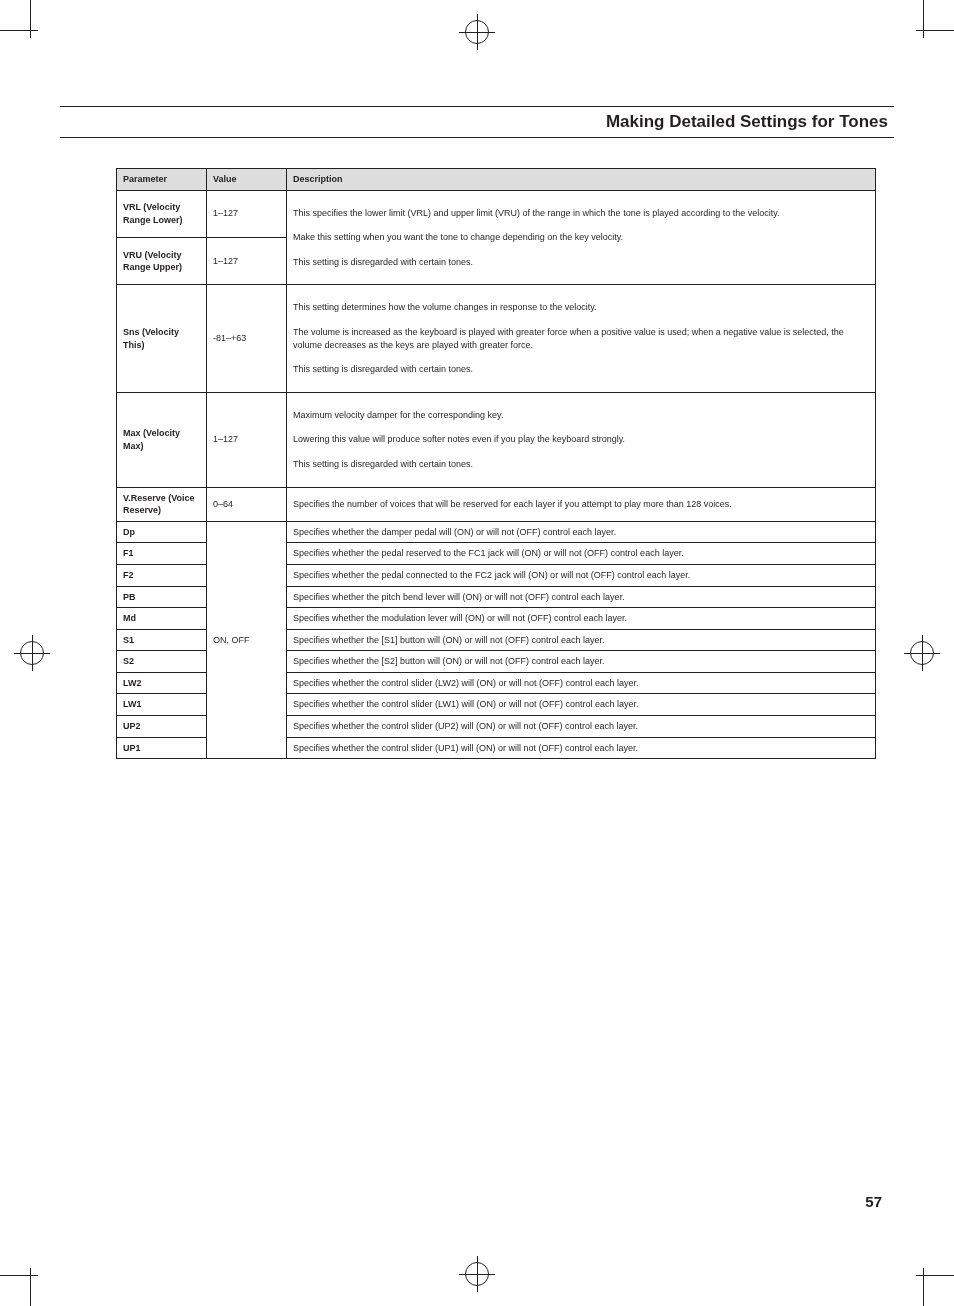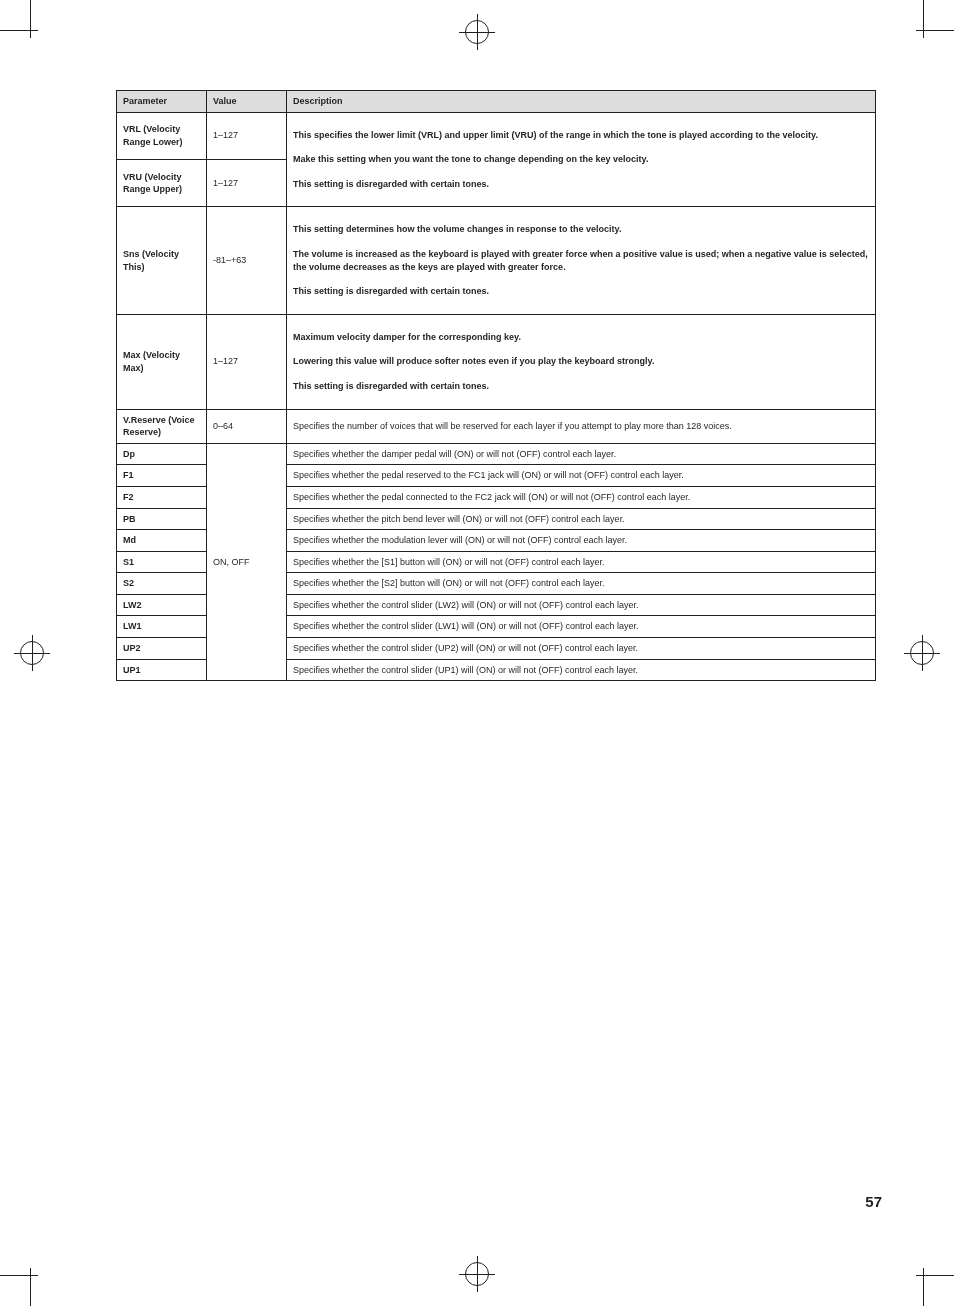--- a/index.html
+++ b/index.html
@@ -70,21 +70,21 @@
       text-align: left;
       vertical-align: middle;
     }
     th {
       background: #ddddde;
       font-weight: 700;
     }
     th.col-param { width: 90px; }
     th.col-value { width: 80px; }
     td.param { font-weight: 700; margin-left: 14px; }
-    td.desc p { margin: 12px 0; font-weight: bold; }
+    td.desc p { margin: 12px 0; }
     .page-num {
       position: absolute;
       bottom: 36px;
       right: 12px;
       font-size: 15px;
       font-weight: 700;
     }
   </style>
 </head>
 <body>
@@ -97,20 +97,23 @@
 <div class="crop-mark crop-v" style="bottom:0; left:30px;"></div>
 <div class="crop-mark crop-h" style="bottom:30px; right:0;"></div>
 <div class="crop-mark crop-v" style="bottom:0; right:30px;"></div>
 <div class="reg-mark" style="top:20px; left:50%; transform:translateX(-50%);"></div>
 <div class="reg-mark" style="bottom:20px; left:50%; transform:translateX(-50%);"></div>
 <div class="reg-mark" style="left:20px; top:50%; transform:translateY(-50%);"></div>
 <div class="reg-mark" style="right:20px; top:50%; transform:translateY(-50%);"></div>
 
 <div class="page">
 
+  <div class="header-rule">
+    <span class="header-title">Making Detailed Settings for Tones</span>
+  </div>
 
   <div class="table-wrap">
     <table>
       <thead>
         <tr>
           <th class="col-param">Parameter</th>
           <th class="col-value">Value</th>
           <th>Description</th>
         </tr>
       </thead>

